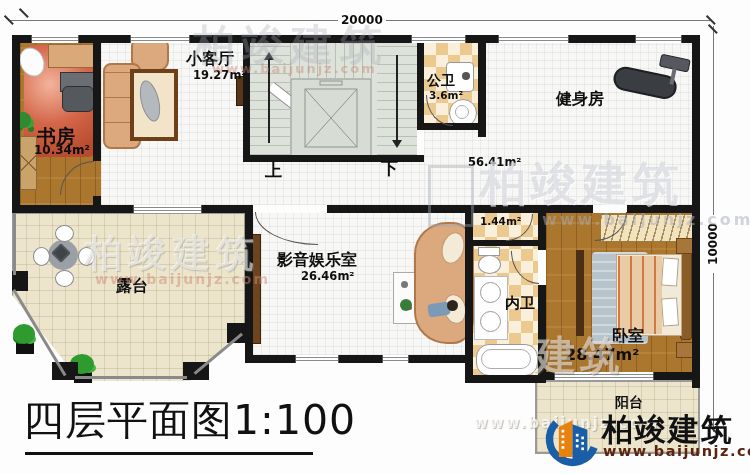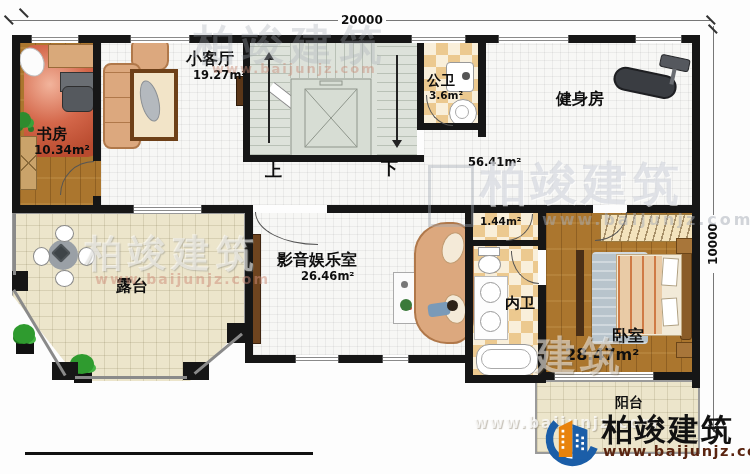--- a/index.html
+++ b/index.html
@@ -193,21 +193,21 @@
   <div class="thinwall" style="left:75px;top:376px;width:112px;height:3px;"></div>
   <div class="thinwall" style="left:243px;top:335px;width:62px;height:3px;transform:rotate(140deg);transform-origin:left top;"></div>
 
   <div class="door" style="left:60px;top:161px;width:33px;height:33px;border-top:1.5px solid #555;border-left:1.5px solid #555;border-top-left-radius:100%;"></div>
   <div class="door" style="left:426px;top:95px;width:26px;height:30px;border-bottom:1.5px solid #555;border-left:1.5px solid #555;border-bottom-left-radius:100%;"></div>
   <div class="door" style="left:255px;top:212px;width:62px;height:32px;border-bottom:1.5px solid #555;border-left:1.5px solid #555;border-bottom-left-radius:100%;"></div>
   <div class="door" style="left:595px;top:212px;width:31px;height:28px;border-bottom:1.5px solid #555;border-right:1.5px solid #555;border-bottom-right-radius:100%;"></div>
   <div class="door" style="left:506px;top:214px;width:26px;height:26px;border-bottom:1.5px solid #555;border-right:1.5px solid #555;border-bottom-right-radius:100%;"></div>
   <div class="door" style="left:511px;top:251px;width:27px;height:32px;border-bottom:1.5px solid #555;border-left:1.5px solid #555;border-bottom-left-radius:100%;"></div>
 
-  <div class="lbl" style="left:37px;top:127px;font-size:15px;">书房</div>
+  <div class="lbl" style="left:37px;top:127px;font-size:19px;">书房</div>
   <div class="lbl" style="left:34px;top:144px;font-size:12px;">10.34m²</div>
 
   <div class="lbl" style="left:186px;top:51px;font-size:16px;">小客厅</div>
   <div class="lbl" style="left:193px;top:70px;font-size:11.5px;">19.27m²</div>
 
   <div class="lbl" style="left:427px;top:73px;font-size:14px;">公卫</div>
   <div class="lbl" style="left:429px;top:90px;font-size:10.5px;">3.6m²</div>
 
   <div class="lbl" style="left:556px;top:91px;font-size:16px;">健身房</div>
   <div class="lbl" style="left:468px;top:157px;font-size:11.5px;">56.41m²</div>
@@ -243,20 +243,21 @@
   <div class="wm" style="left:428px;top:165px;width:40px;height:56px;border:3px solid rgba(160,168,178,0.4);"></div>
   <div class="wm" style="left:480px;top:160px;font-size:46px;letter-spacing:5px;color:rgba(190,196,206,0.45);text-shadow:1px 1px 0 rgba(255,255,255,0.6);">柏竣建筑</div>
   <div class="wm" style="left:542px;top:212px;font-size:16px;letter-spacing:3px;color:rgba(165,172,182,0.5);">www.baijunjz.com</div>
 
   <div class="wm" style="left:84px;top:234px;font-size:38px;letter-spacing:6px;color:rgba(255,255,255,0.55);text-shadow:1px 1px 1px rgba(130,130,120,0.4);">柏竣建筑</div>
   <div class="wm" style="left:95px;top:272px;font-size:14px;letter-spacing:2px;color:rgba(205,140,120,0.5);">www.baijunjz.com</div>
 
   <div class="wm" style="left:536px;top:335px;font-size:40px;letter-spacing:4px;color:rgba(255,255,255,0.5);text-shadow:1px 1px 1px rgba(110,90,60,0.45);">建筑</div>
   <div class="wm" style="left:474px;top:416px;font-size:15px;letter-spacing:2px;color:rgba(255,255,255,0.75);text-shadow:1px 1px 1px rgba(140,130,110,0.5);">www.baijunjz.com</div>
 
+  <div class="tblock" style="left:23px;top:398px;font-size:41px;letter-spacing:1px;line-height:1.1;">四层平面图1:100</div>
   <div class="tblock" style="left:25px;top:452px;width:288px;height:2.5px;background:#111;"></div>
 
   <div class="tblock" style="left:533px;top:412px;z-index:62;">
     <svg width="68" height="60" viewBox="0 0 100 88">
       <path d="M34 16 A34 34 0 1 0 90 52" stroke="#1b5ea8" stroke-width="11" fill="none"></path>
       <polygon points="38,22 58,12 58,66 38,66" fill="#e8820c"></polygon>
       <polygon points="58,18 80,26 80,70 58,70" fill="#1b5ea8"></polygon>
       <g fill="#ffffff">
         <rect x="42" y="26" width="4" height="4"></rect>
           <rect x="42" y="34" width="4" height="4"></rect>

